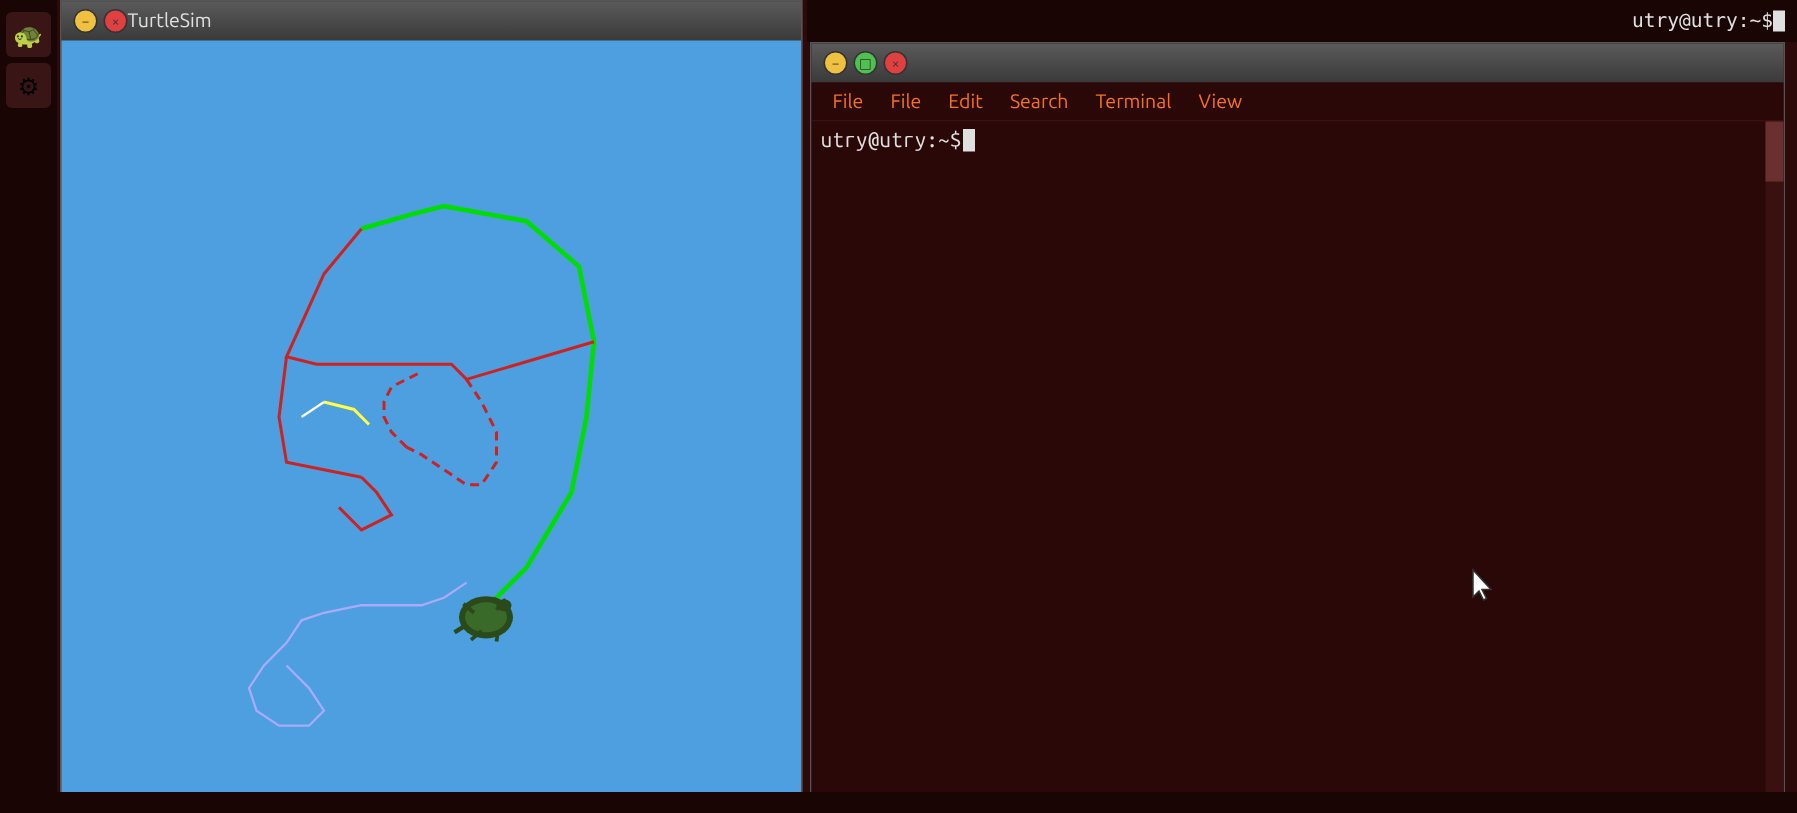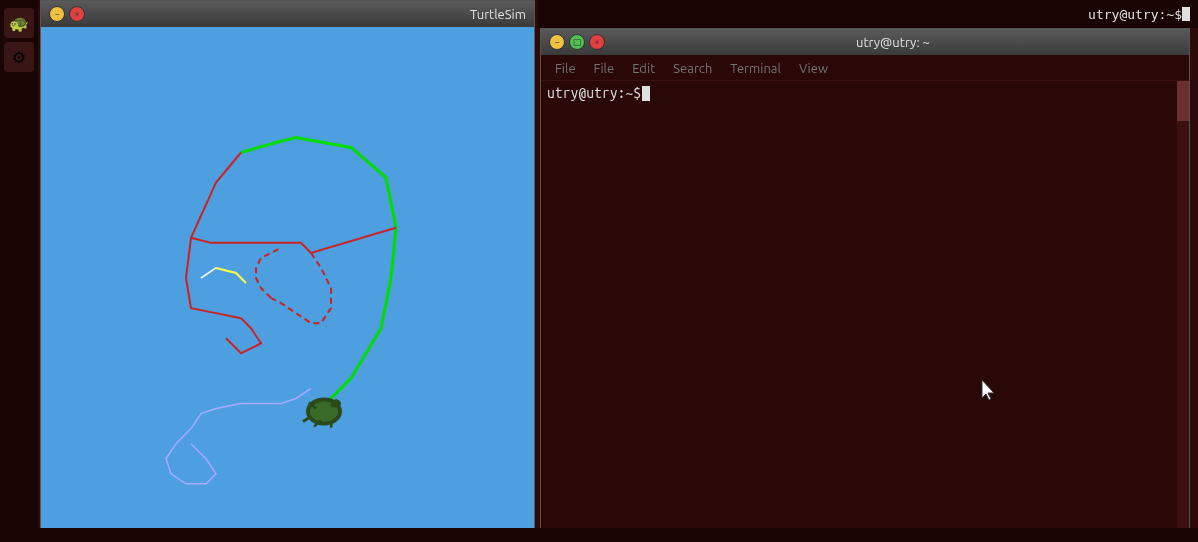--- a/index.html
+++ b/index.html
@@ -58,21 +58,21 @@
       display: flex;
       align-items: center;
       justify-content: space-between;
       padding: 0 8px;
       flex-shrink: 0;
     }
     .turtlesim-title {
       color: #e0e0e0;
       font-size: 13px;
       flex: 1;
-      text-align: right;
+      text-align: left;
     }
     .win-controls {
       display: flex;
       gap: 4px;
     }
     .win-btn {
       width: 16px;
       height: 16px;
       border-radius: 50%;
       border: 1px solid #333;
@@ -134,21 +134,21 @@
       height: 26px;
       background: #2a0808;
       display: flex;
       align-items: center;
       padding: 0 6px;
       gap: 2px;
       flex-shrink: 0;
       border-bottom: 1px solid #3a1010;
     }
     .menu-item {
-      color: #737373;
+      color: #f97316;
       font-size: 13px;
       padding: 2px 8px;
       cursor: pointer;
       border-radius: 3px;
     }
     .terminal-body {
       flex: 1;
       background: #2a0808;
       padding: 4px 6px;
       font-family: 'Ubuntu Mono', 'DejaVu Sans Mono', monospace;
@@ -298,21 +298,20 @@
   <div class="terminal-scrollbar">
     <div class="terminal-scrollbar-thumb"></div>
   </div>
 
   <div class="terminal-titlebar">
     <div class="win-controls">
       <div class="win-btn win-btn-min">−</div>
       <div class="win-btn win-btn-max">□</div>
       <div class="win-btn win-btn-close">×</div>
     </div>
-    <span class="terminal-title">utry@utry: ~</span>
   </div>
 
   <div class="terminal-menubar">
     <span class="menu-item">File</span>
     <span class="menu-item">File</span>
     <span class="menu-item">Edit</span>
     <span class="menu-item">Search</span>
     <span class="menu-item">Terminal</span>
     <span class="menu-item">View</span>
   </div>

